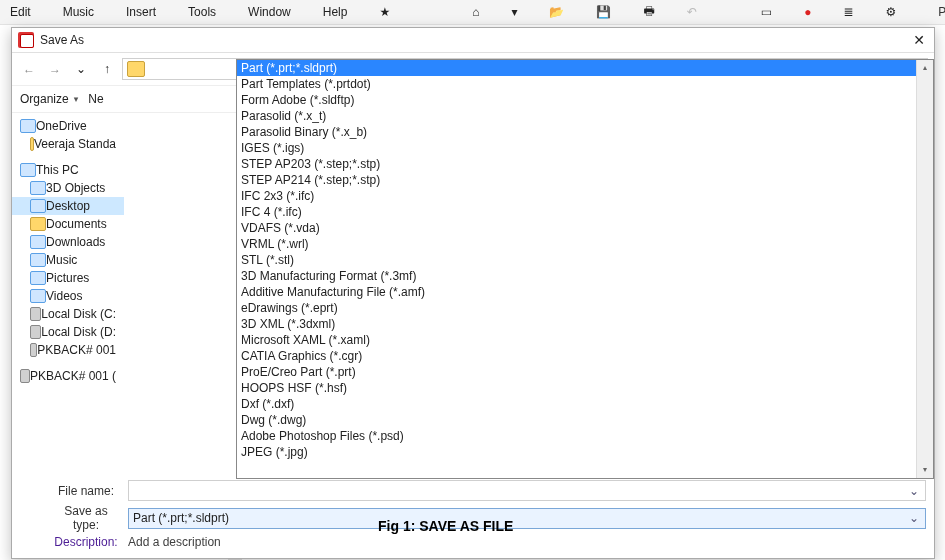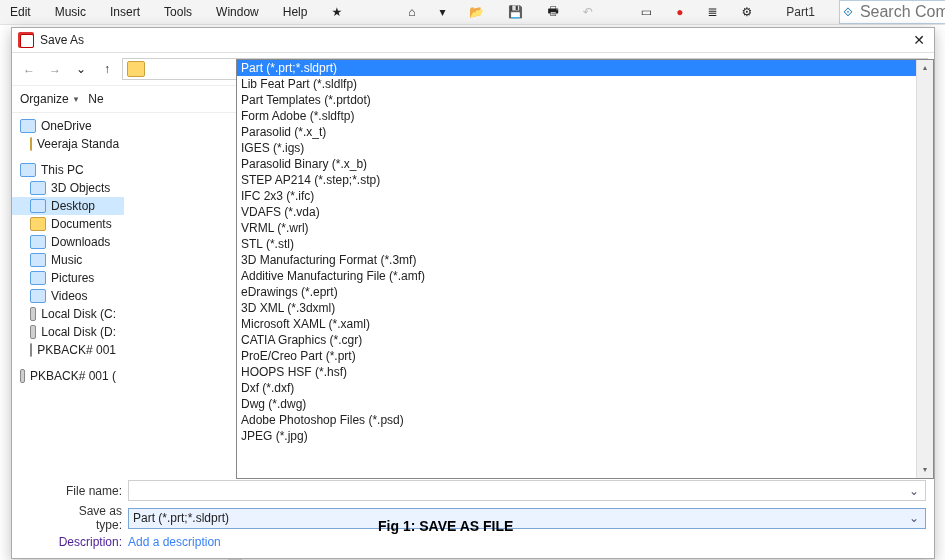--- a/index.html
+++ b/index.html
@@ -5,21 +5,21 @@
   :root{
     --ui-blue:#0a63c2;
     --ui-blue2:#2a86ff;
     --ui-border:#d9d9d9;
     --hover:#e8f0fe;
     --sel:#cde8ff;
   }
   html,body{margin:0;padding:0;width:945px;height:560px;font-family:"Segoe UI",Tahoma,sans-serif;font-size:12px;color:#222;background:#fff;overflow:hidden}
 
   
-  .appbar{height:20px;display:flex;align-items:center;gap:24px;padding:2px 10px;background:#f4f4f4;border-bottom:1px solid #e3e3e3}
+  .appbar{height:20px;display:flex;align-items:center;gap:32px;padding:2px 10px;background:#f4f4f4;border-bottom:1px solid #e3e3e3}
   .appbar .mi{cursor:default}
   .tbicon{width:20px;height:18px;display:flex;align-items:center;justify-content:center;border-radius:2px}
   .tbsep{width:1px;height:16px;background:#d0d0d0}
   .doc-title{margin-left:10px;color:#333}
   .search{margin-left:auto;display:flex;align-items:center;border:1px solid #bcd;background:#fff}
   .search input{border:0;width:120px;padding:2px 4px;font-size:16px;outline:none}
   .win-ctrls{display:flex;align-items:center;gap:4px;margin-left:6px}
 
   
   .dialog{position:absolute;left:11px;top:27px;width:922px;height:530px;background:#fff;border:1px solid #aaa;box-shadow:0 4px 14px rgba(0,0,0,0.25)}
@@ -31,45 +31,45 @@
   .navbtn{width:22px;text-align:center;color:#888}
   .navbtn.enabled{color:#222}
   .addr{flex:1;border:1px solid #cfcfcf;height:20px;background:#fff;display:flex;align-items:center;padding:0 4px;gap:4px}
   .folder-ico{width:16px;height:14px;background:#ffd76a;border:1px solid #caa23d;border-radius:2px;position:relative}
   .orgrow{height:26px;display:flex;align-items:center;border-bottom:1px solid #eee;padding:0 8px;gap:10px}
   .org-btn{display:flex;align-items:center;gap:3px}
   .org-btn:after{content:"▾";font-size:9px;color:#555;margin-left:2px}
 
   .body{display:flex;height:362px;position:relative}
   .sidebar{width:112px;border-right:0px solid #eee;padding:4px 0;overflow:hidden}
-  .sidebar .side-item{display:flex;align-items:center;gap:5px;padding:2px 8px 2px 18px;white-space:nowrap}
+  .sidebar .side-item{display:flex;align-items:center;padding:2px 8px 2px 18px;white-space:nowrap}
   .sidebar .side-item.root{padding-left:8px;font-weight:500}
   .sidebar .side-item.sel{background:var(--sel)}
   .sidebar .si-ico{width:14px;height:12px;display:inline-block;border:1px solid #888;border-radius:2px;background:#fff}
   .sidebar .si-ico.folder{background:#ffd76a;border-color:#caa23d}
   .sidebar .si-ico.blue{background:#cfe6ff;border-color:#5aa0e6}
   .sidebar .si-ico.drive{background:#d0d0d0;border-color:#888}
 
   .filelist{flex:1;position:relative}
   .scroll{position:absolute;right:0;top:0;bottom:0;width:16px;background:#f0f0f0;border-left:1px solid #ddd}
   .scroll .up,.scroll .dn{height:16px;text-align:center;font-size:8px;color:#666;line-height:16px}
   .scroll .track{position:absolute;top:16px;bottom:16px;left:0;right:0}
 
   
   .type-popup{position:absolute;left:112px;right:0;top:-54px;bottom:-4px;background:#fff;border:1px solid #888;z-index:10}
   .type-popup .opt{padding:1px 4px;white-space:nowrap}
   .type-popup .opt.hl{background:var(--ui-blue2);color:#fff}
   .type-popup .scroll{top:0;bottom:0}
 
   .fields{padding:2px 8px 2px 38px}
   .fields .row{display:flex;align-items:center;margin:3px 0}
-  .fields label{width:72px;text-align:right;margin-right:6px;color:#333}
+  .fields label{width:72px;text-align:center;margin-right:6px;color:#333}
   .fields .combo{flex:1;border:1px solid #7aa7d8;background:#eaf3ff;height:19px;display:flex;align-items:center;padding:0 4px;position:relative}
   .fields .combo:after{content:"⌄";position:absolute;right:6px;color:#557;font-size:12px}
-  .fields .link{color:#3b82f6}
+  .fields .link{color:#404040}
   .desc-row label{color:#4c1d95}
 
   .lower{display:flex;padding:2px 8px;align-items:flex-start;gap:10px}
   .radios{min-width:190px;padding-left:8px}
   .radios .r{display:flex;align-items:center;gap:4px;margin:3px 0}
   .radios .dot{width:11px;height:11px;border:1px solid #555;border-radius:50%;display:inline-block;position:relative}
   .radios .dot.checked:after{content:"";position:absolute;left:2px;top:2px;width:5px;height:5px;background:#222;border-radius:50%}
   .inc-col{flex:1;color:#888}
   .inc-col .r{display:flex;align-items:center;gap:5px;margin:3px 0}
   .chk{width:12px;height:12px;border:1px solid #bbb;display:inline-block}
@@ -201,28 +201,29 @@
         <div class="side-item root">
           <span class="si-ico drive"></span>
           <span>PKBACK# 001 (</span>
         </div>
       </div>
 
     <div class="filelist">
 
       <div class="type-popup" id="typepopup">
         <div class="opt hl">Part (*.prt;*.sldprt)</div>
-          <div class="opt">Lib Feat Part (*.sldlfp)</div>
           <div class="opt">Part Templates (*.prtdot)</div>
           <div class="opt">Form Adobe (*.sldftp)</div>
           <div class="opt">Parasolid (*.x_t)</div>
+          <div class="opt">Parasolid Binary (*.x_b)</div>
           <div class="opt">IGES (*.igs)</div>
-          <div class="opt">Parasolid Binary (*.x_b)</div>
+          <div class="opt">STEP AP203 (*.step;*.stp)</div>
           <div class="opt">STEP AP214 (*.step;*.stp)</div>
           <div class="opt">IFC 2x3 (*.ifc)</div>
+          <div class="opt">IFC 4 (*.ifc)</div>
           <div class="opt">VDAFS (*.vda)</div>
           <div class="opt">VRML (*.wrl)</div>
           <div class="opt">STL (*.stl)</div>
           <div class="opt">3D Manufacturing Format (*.3mf)</div>
           <div class="opt">Additive Manufacturing File (*.amf)</div>
           <div class="opt">eDrawings (*.eprt)</div>
           <div class="opt">3D XML (*.3dxml)</div>
           <div class="opt">Microsoft XAML (*.xaml)</div>
           <div class="opt">CATIA Graphics (*.cgr)</div>
           <div class="opt">ProE/Creo Part (*.prt)</div>

